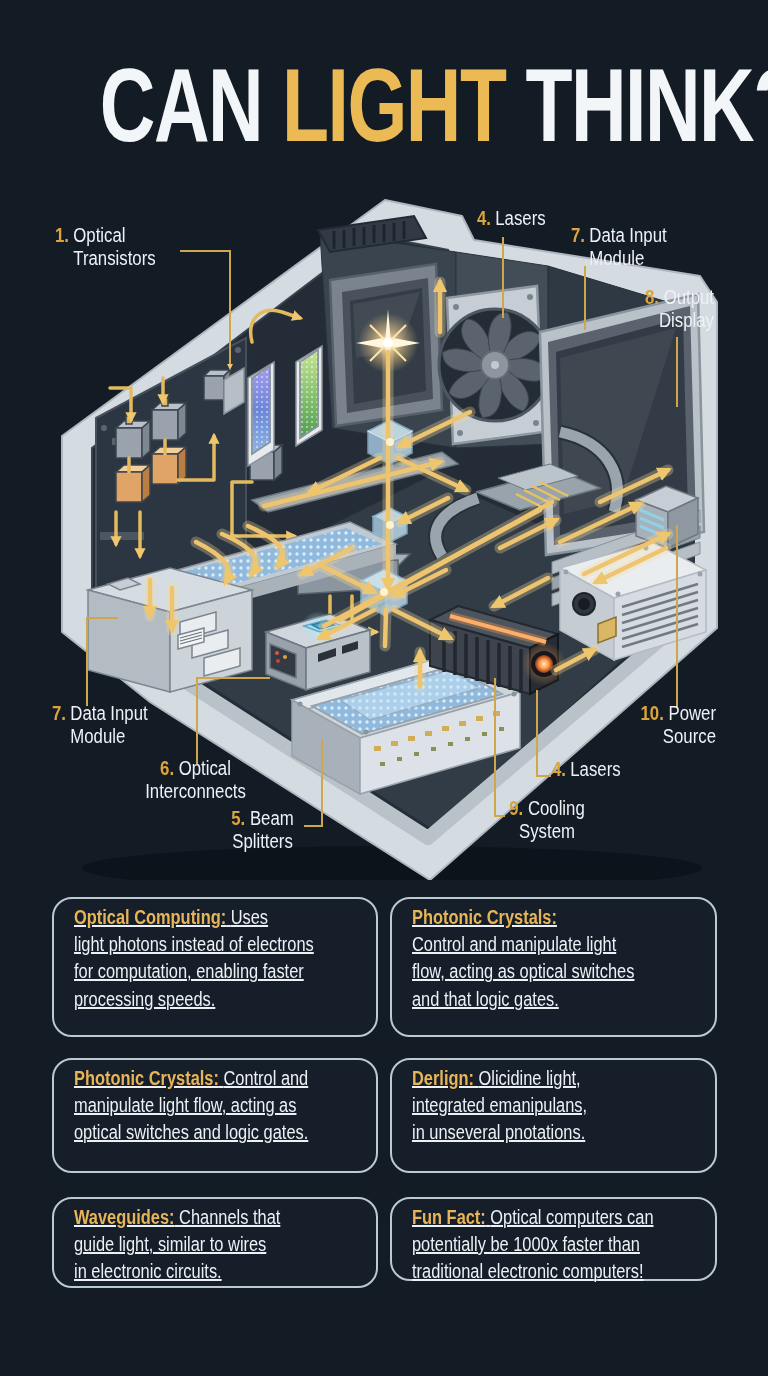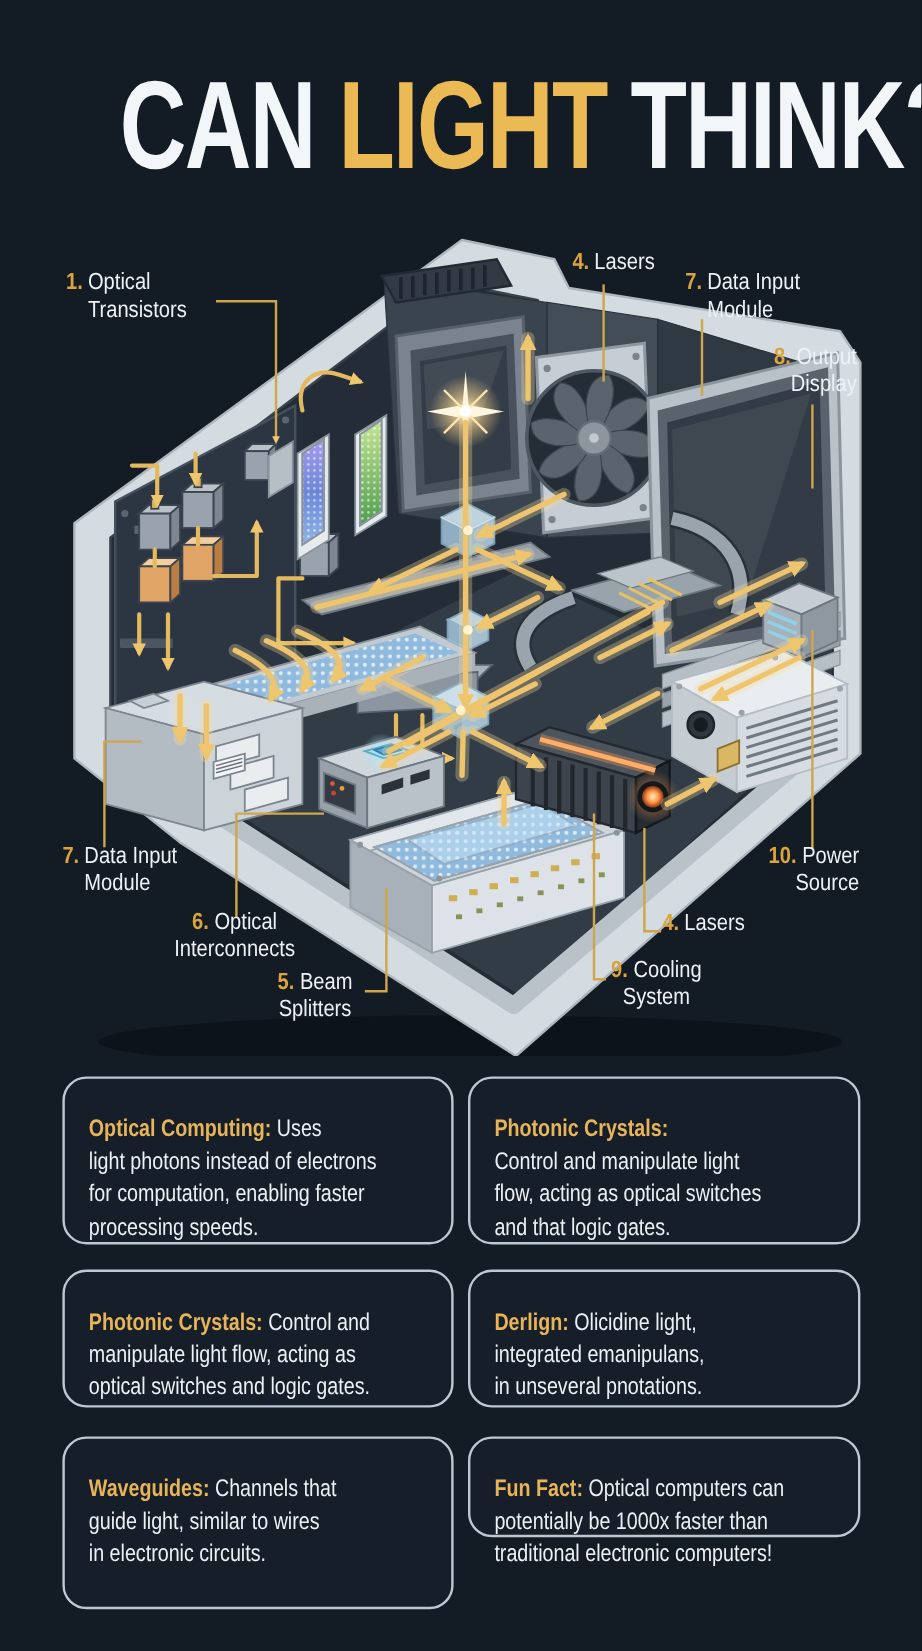--- a/index.html
+++ b/index.html
@@ -25,30 +25,30 @@
   .l3{left:571px;top:224px;width:120px;}
   .l4{left:590px;top:286px;width:124px;}
   .l5{left:52px;top:702px;width:120px;}
   .l6{left:128px;top:757px;width:135px;}
   .l7{left:205px;top:807px;width:115px;}
   .l8{left:492px;top:797px;width:110px;}
   .l9{left:552px;top:758px;}
   .l10{left:608px;top:702px;width:108px;}
   
   .ibox{position:absolute;box-sizing:border-box;border:2.5px solid #bcc9d2;border-radius:20px;
-        background:rgba(27,38,51,.38);padding:29px 20px;color:#edf1f5;}
+        background:rgba(27,38,51,.38);padding:5px 20px;color:#edf1f5;text-decoration:underline;}
   .ibox p{margin:0;font-size:20px;line-height:1.36;white-space:pre-line;
           width:122%;transform:scaleX(.82);transform-origin:0 0;}
   .ibox .hd{color:#e7b458;font-weight:bold;}
   .ibox .bd{color:#edf1f5;}
   .b0{left:52px;top:897px;width:326px;height:140px;}
   .b1{left:390px;top:897px;width:327px;height:140px;}
   .b2{left:52px;top:1058px;width:326px;height:115px;}
   .b3{left:390px;top:1058px;width:327px;height:115px;}
-  .b4{left:52px;top:1197px;width:326px;height:144px;}
+  .b4{left:52px;top:1197px;width:326px;height:91px;}
   .b5{left:390px;top:1197px;width:327px;height:84px;}
 </style>
 </head>
 <body>
 
 <div class="stage">
 
   <h1 class="title"><span>CAN</span> <span class="gold">LIGHT</span> <span>THINK?</span></h1>
 
   <div class="illus">

